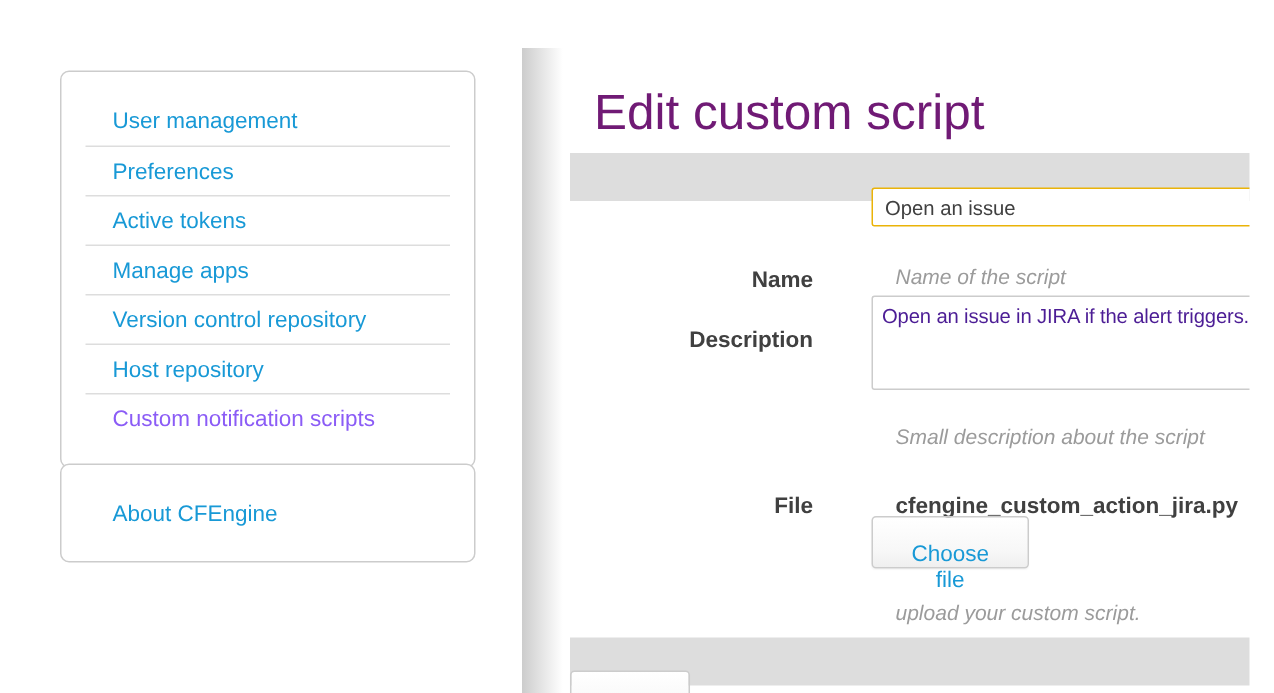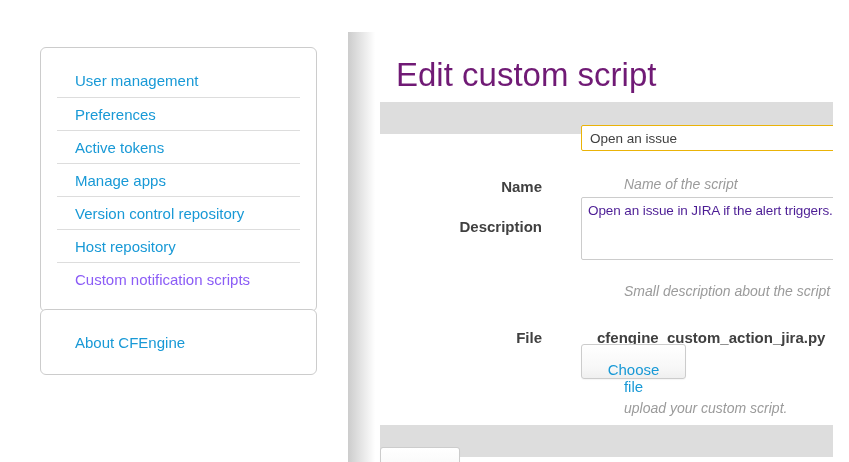--- a/index.html
+++ b/index.html
@@ -119,21 +119,20 @@
     outline: none;
     overflow: hidden;
   }
   .helper {
     position: absolute;
     left: 549px;
     font-size: 14px;
     font-style: italic;
     color: #9b9b9b;
     white-space: nowrap;
-    margin-left: 27px;
   }
   .help-name { top: 128px; }
   .help-description { top: 235px; }
   .help-file { top: 352px; }
 
   .file-name {
     position: absolute;
     left: 549px;
     top: 281px;
     font-size: 15px;

